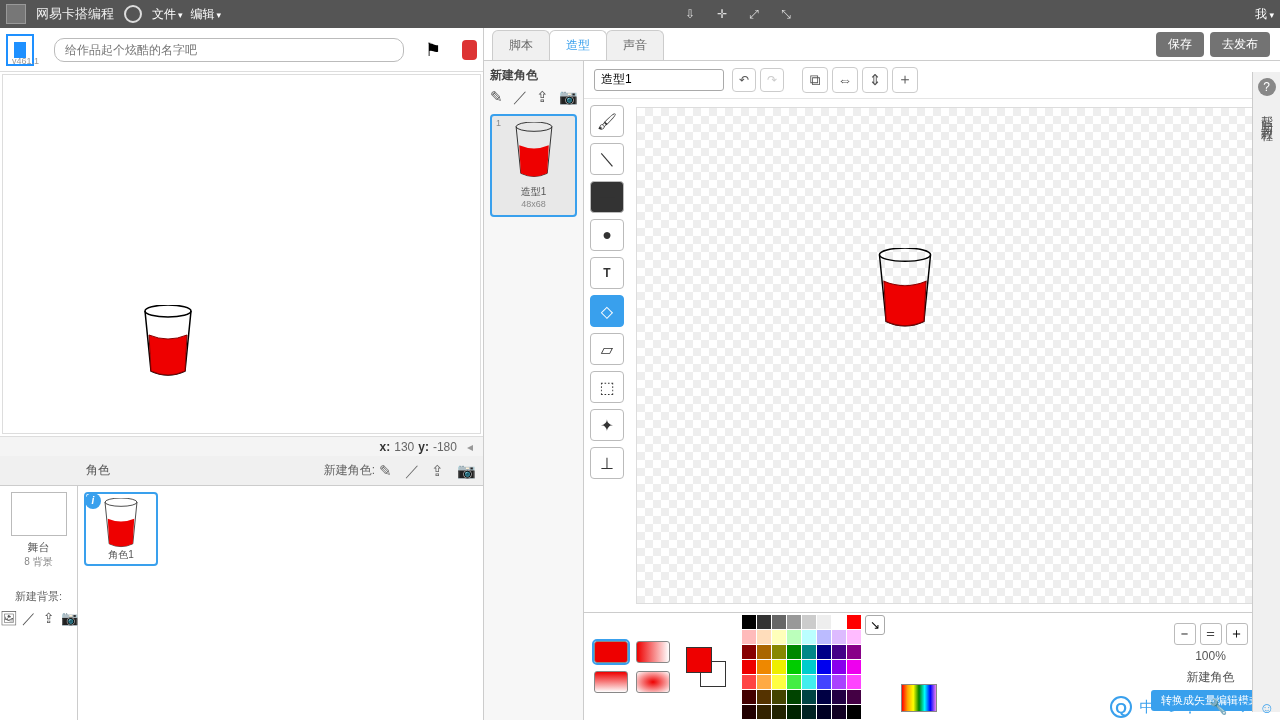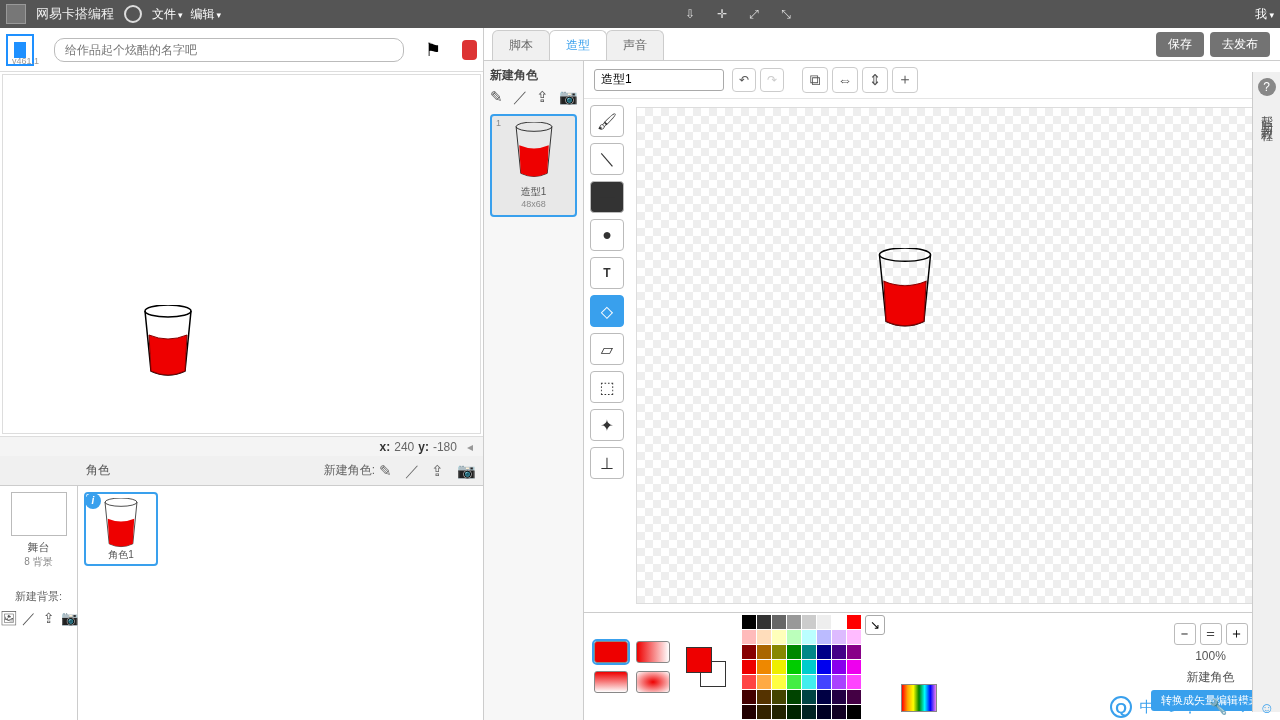--- a/index.html
+++ b/index.html
@@ -152,21 +152,21 @@
       <div class="cup" style="left:140px;top:230px">
         <svg width="50" height="72" viewBox="0 0 50 72">
           <ellipse cx="25" cy="6" rx="23" ry="6" fill="none" stroke="#000" stroke-width="1.5"></ellipse>
           <path d="M2 6 L8 66 Q25 74 42 66 L48 6" fill="none" stroke="#000" stroke-width="1.5"></path>
           <path d="M6 30 Q25 38 44 30 L42 66 Q25 74 8 66 Z" fill="#e00" stroke="#800" stroke-width="1"></path>
         </svg>
       </div>
     </div>
     <div class="coord-bar">
       <b>x:</b>
-        <span>240</span>
+        <span>130</span>
       <b>y:</b>
         <span>-180</span>
       <span style="margin-left:6px;color:#999">◂</span>
     </div>
 
     <div class="sprites-head">
       <div class="stage-lbl"></div>
       <span class="lbl">角色</span>
       <span class="new">新建角色:</span>
       <div class="icons">

